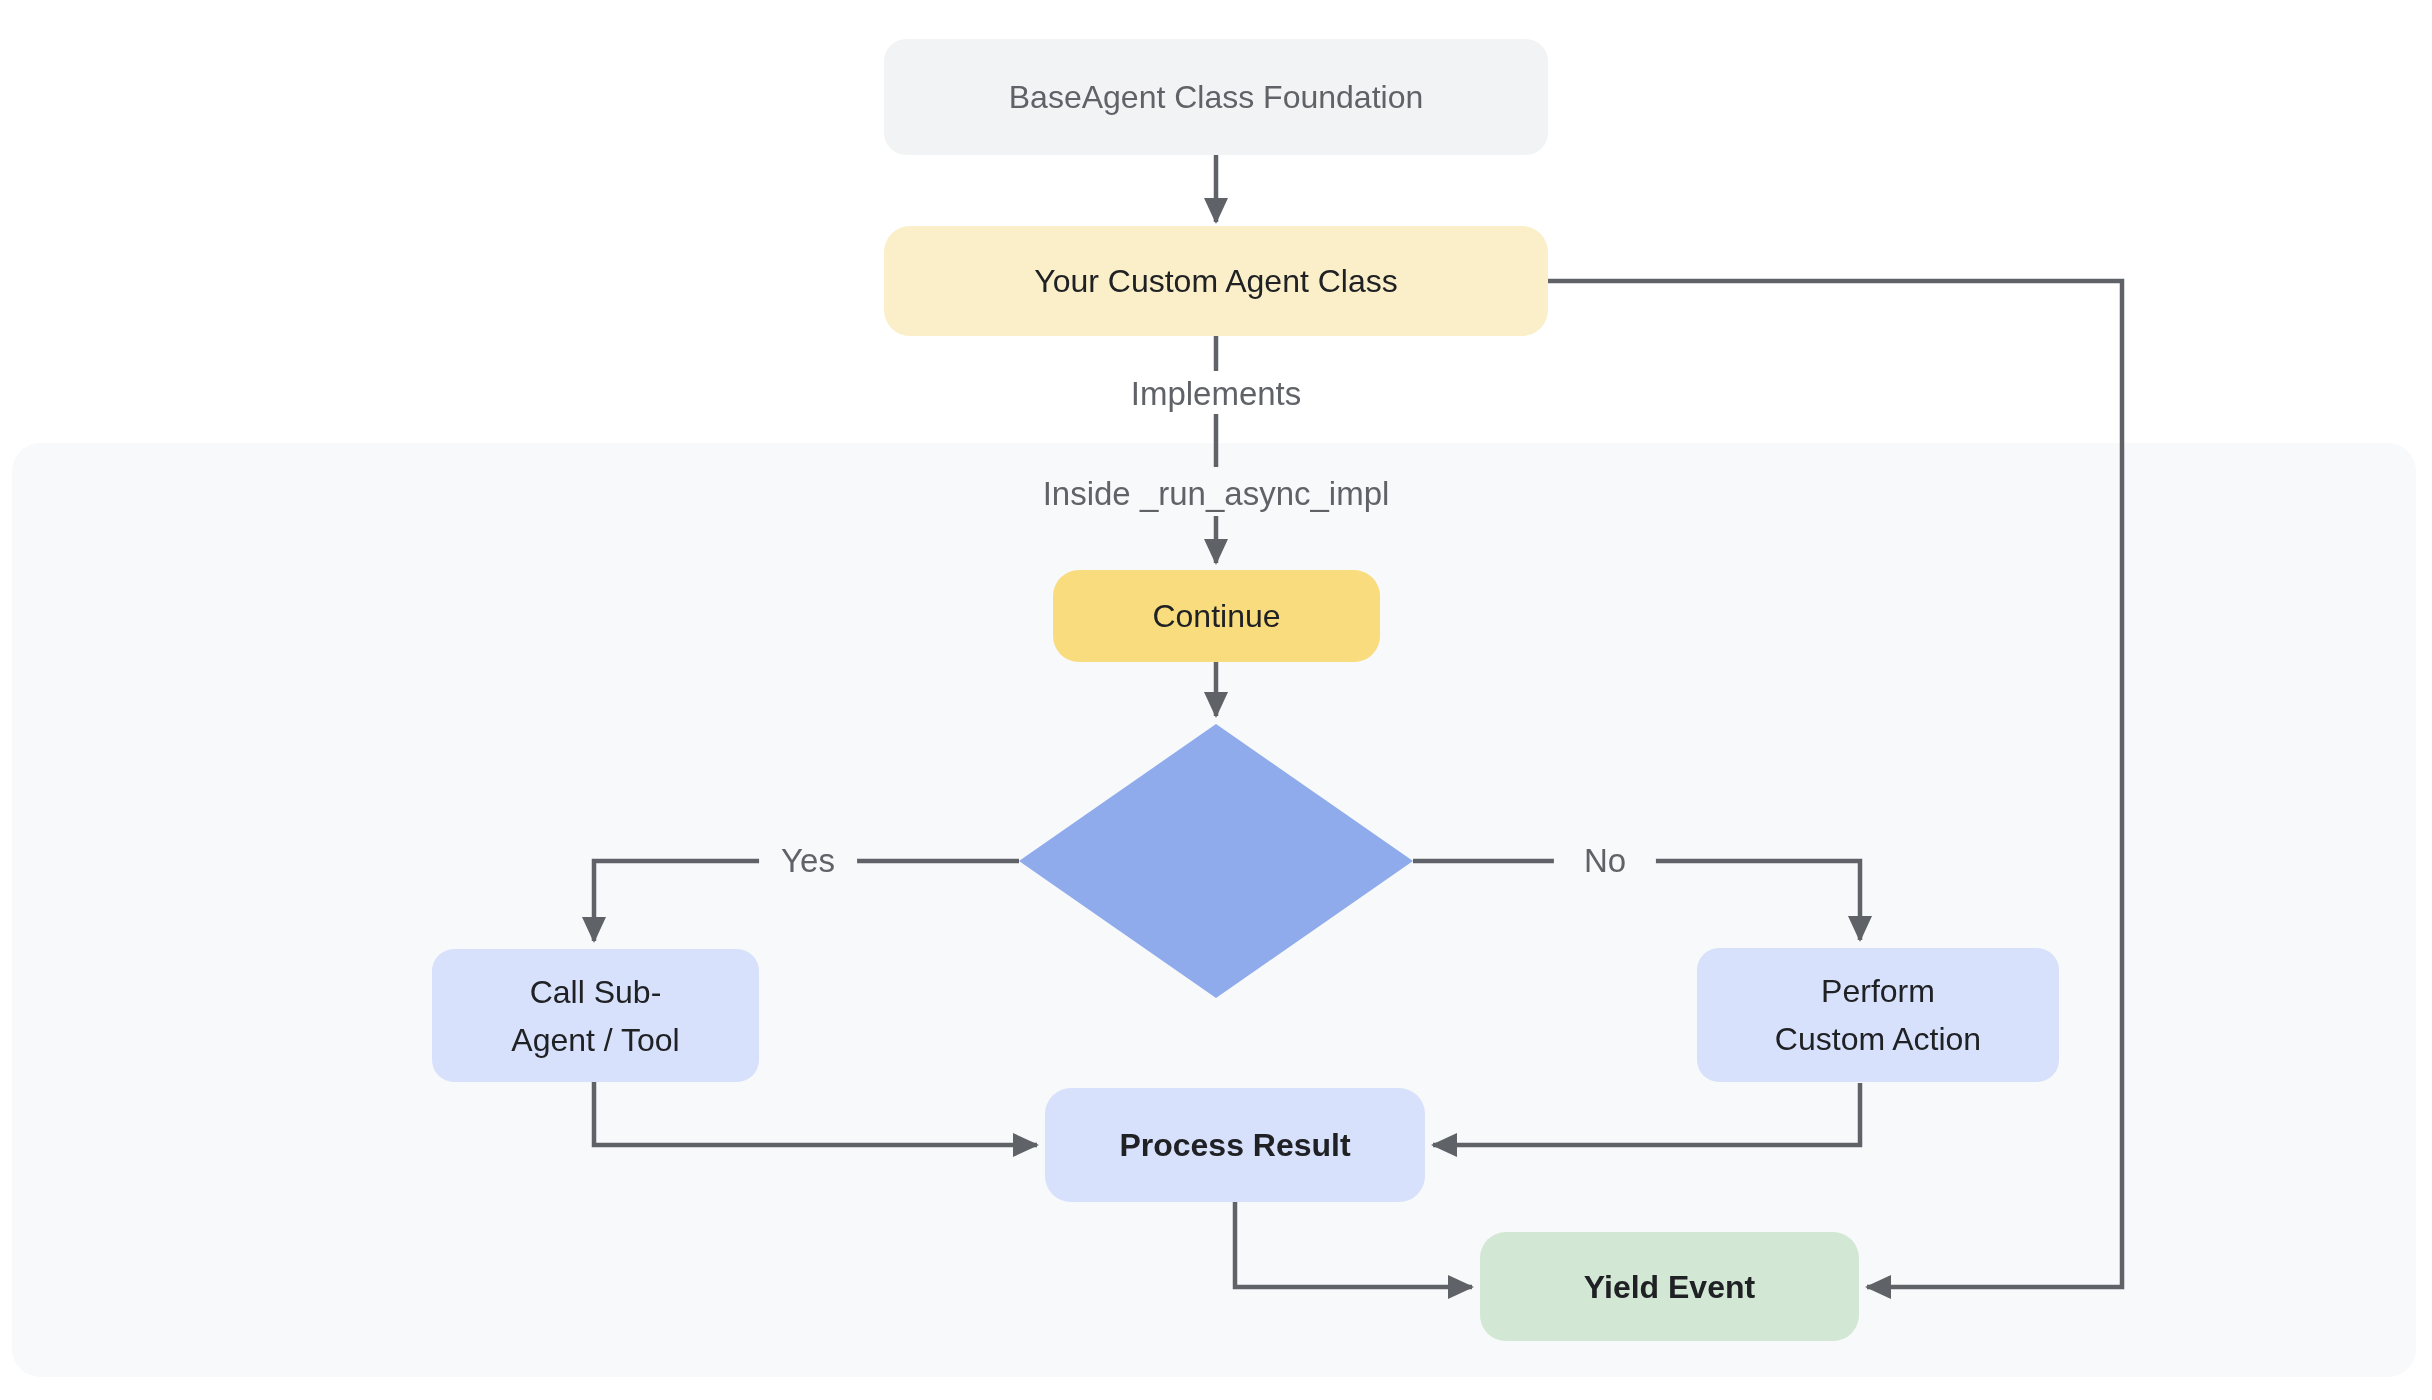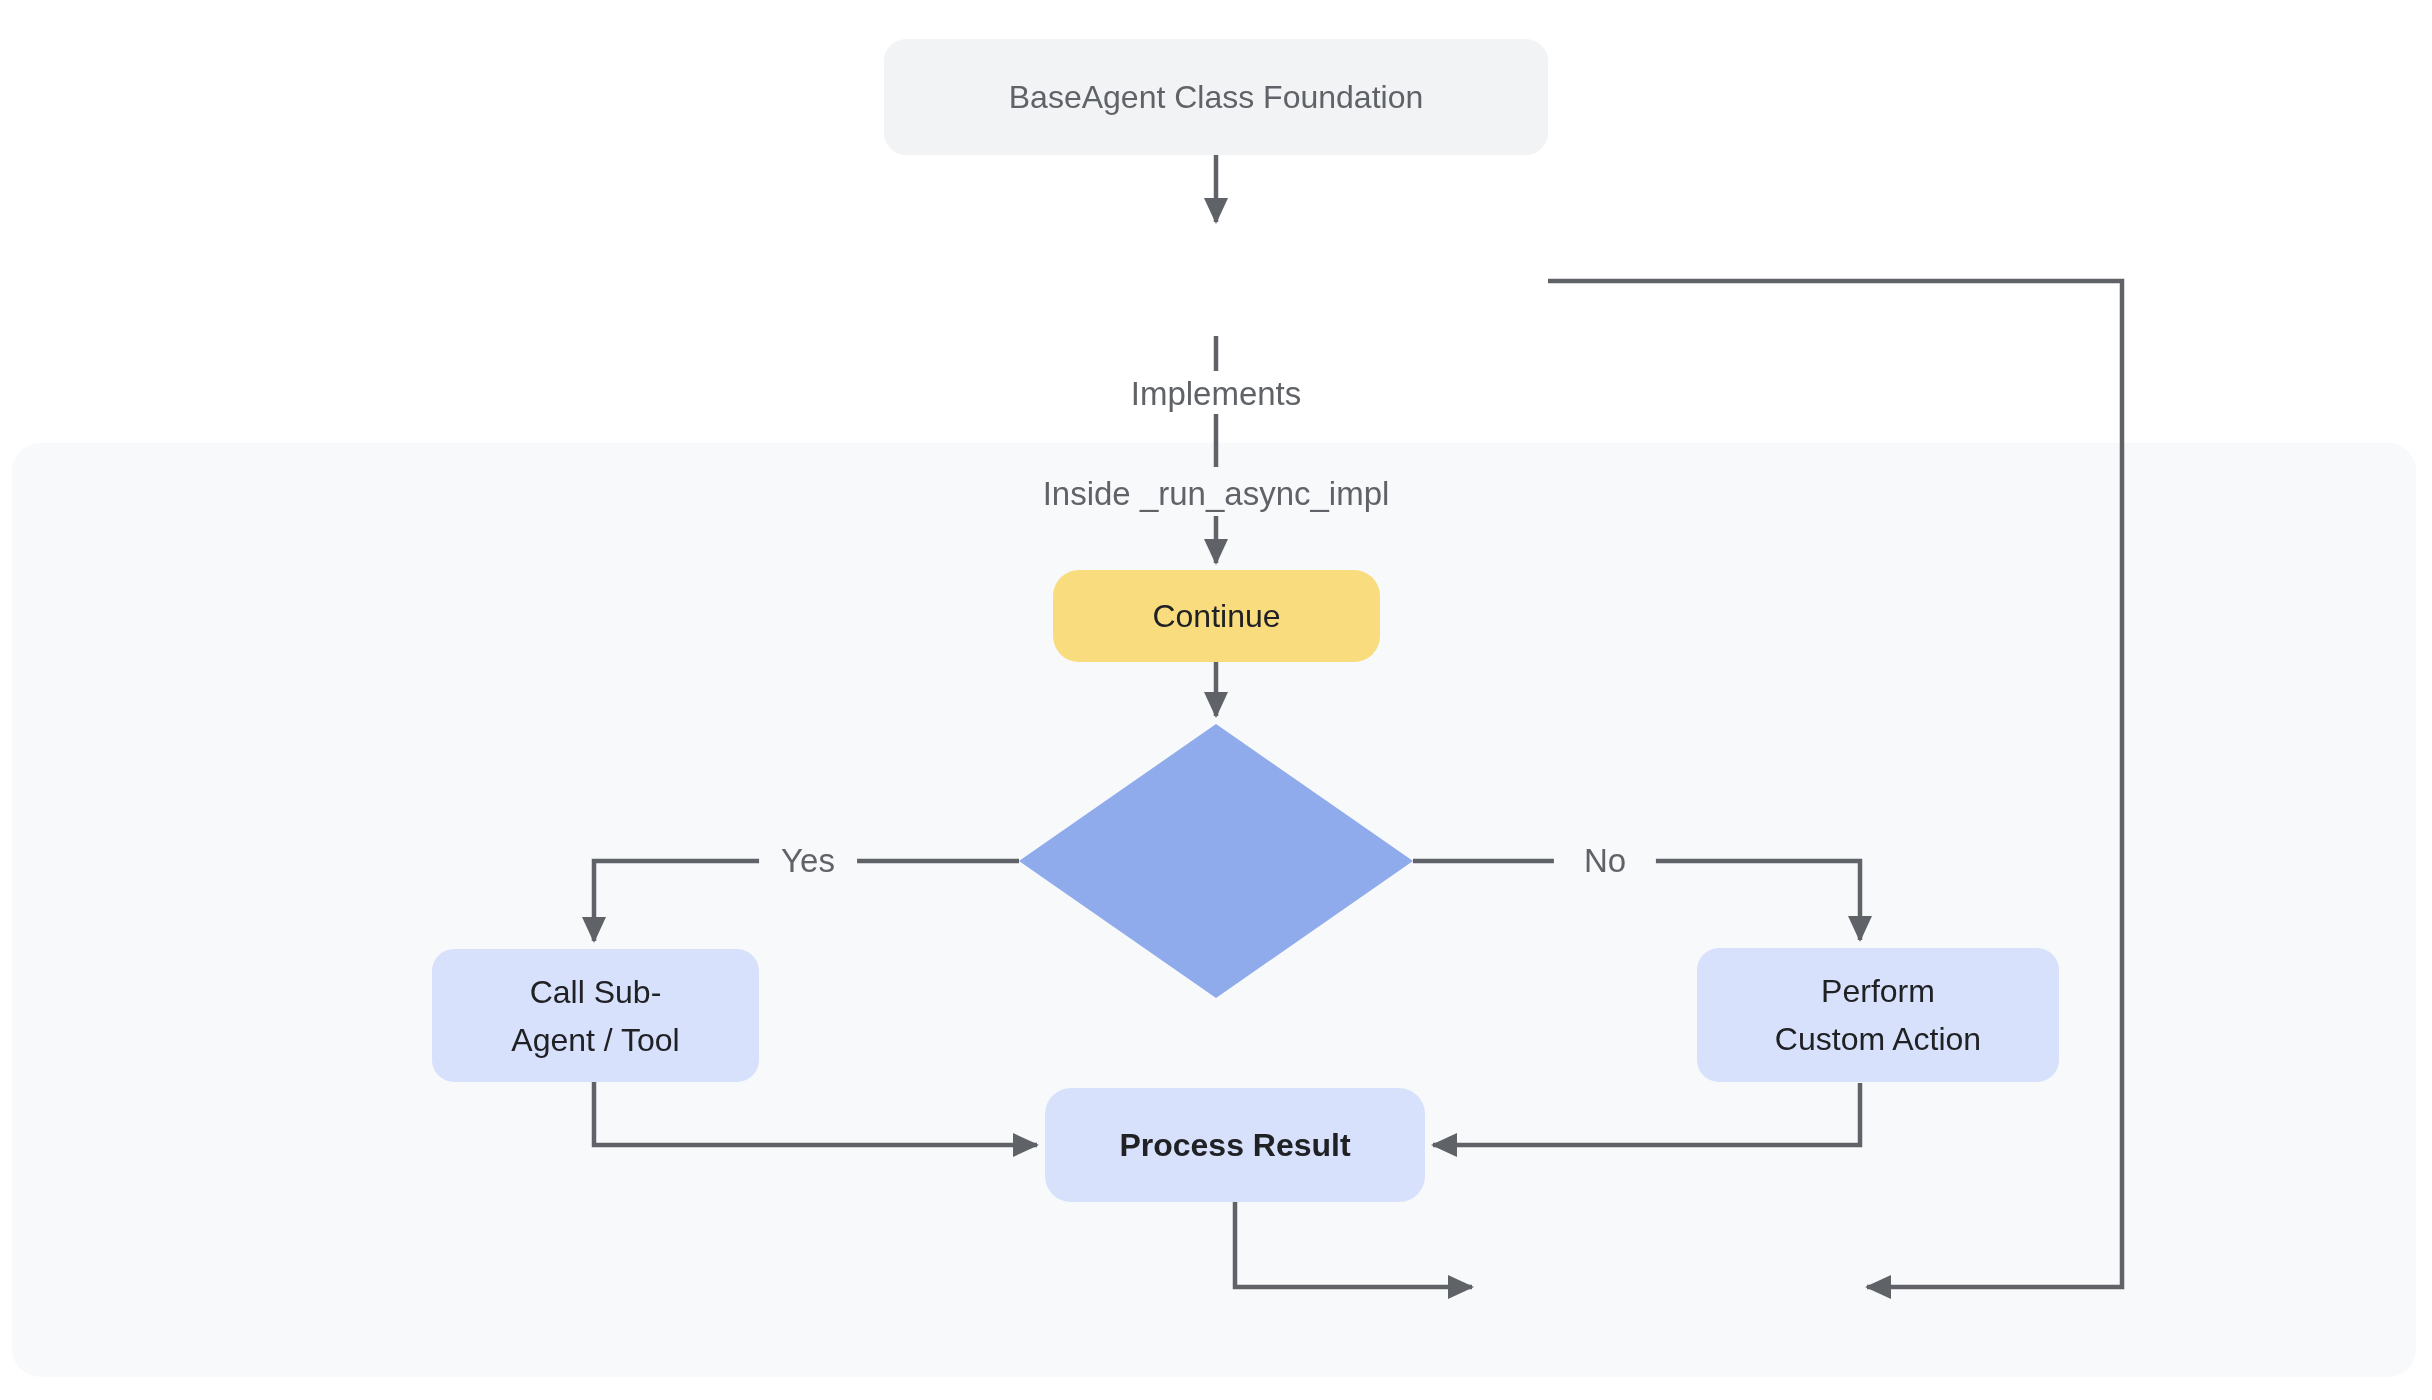--- a/index.html
+++ b/index.html
@@ -92,39 +92,45 @@
     <path class="edge" d="M1235,1202 L1235,1287 L1472,1287" marker-end="url(#arrow)"></path>
     <path class="edge" d="M1548,281 L2122,281 L2122,1287 L1867,1287" marker-end="url(#arrow)"></path>
 
     <polygon class="diamond" points="1216,724 1413,861 1216,998 1019,861"></polygon>
   </svg>
 
   <div class="node node-base">
     <span>BaseAgent Class Foundation</span>
   </div>
 
+  <div class="node node-custom">
+    <span>Your Custom Agent Class</span>
+  </div>
 
   <div class="node node-continue">
     <span>Continue</span>
   </div>
 
 
   <div class="node node-call">
     <span>Call Sub-</span>
     <span>Agent / Tool</span>
   </div>
 
   <div class="node node-perform">
     <span>Perform</span>
     <span>Custom Action</span>
   </div>
 
   <div class="node node-process">
     <span>Process Result</span>
   </div>
 
+  <div class="node node-yield">
+    <span>Yield Event</span>
+  </div>
 
   <div class="edge-label lbl-implements">Implements</div>
   <div class="edge-label lbl-inside">Inside _run_async_impl</div>
   <div class="edge-label lbl-yes">Yes</div>
   <div class="edge-label lbl-no">No</div>
 
 </div>
 
 </body></html>

